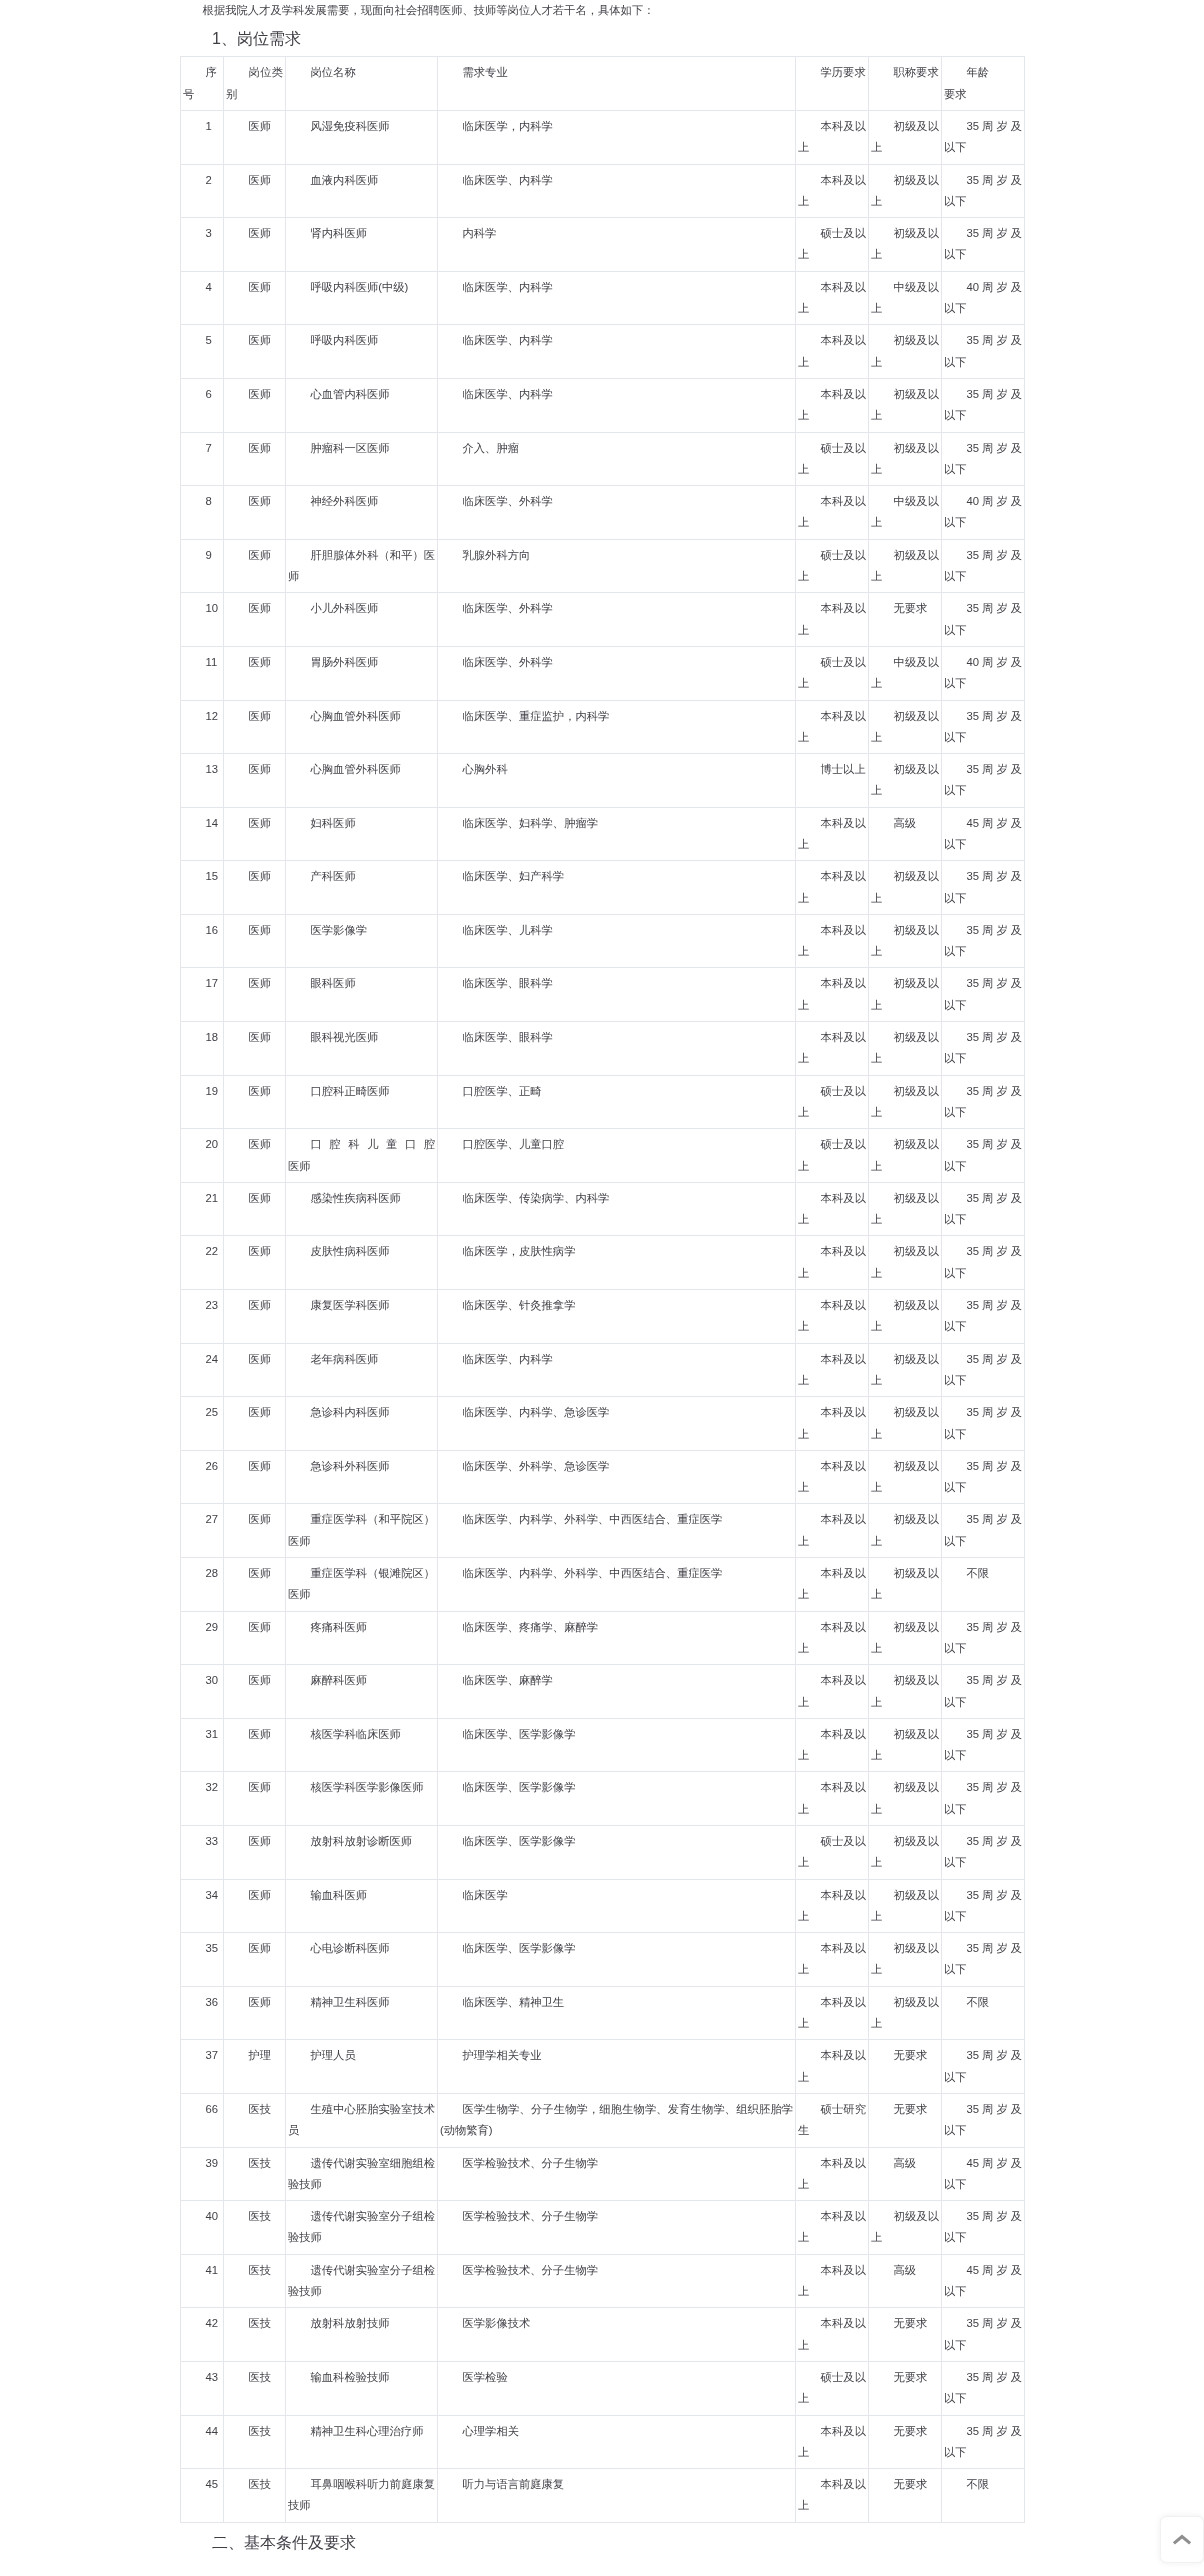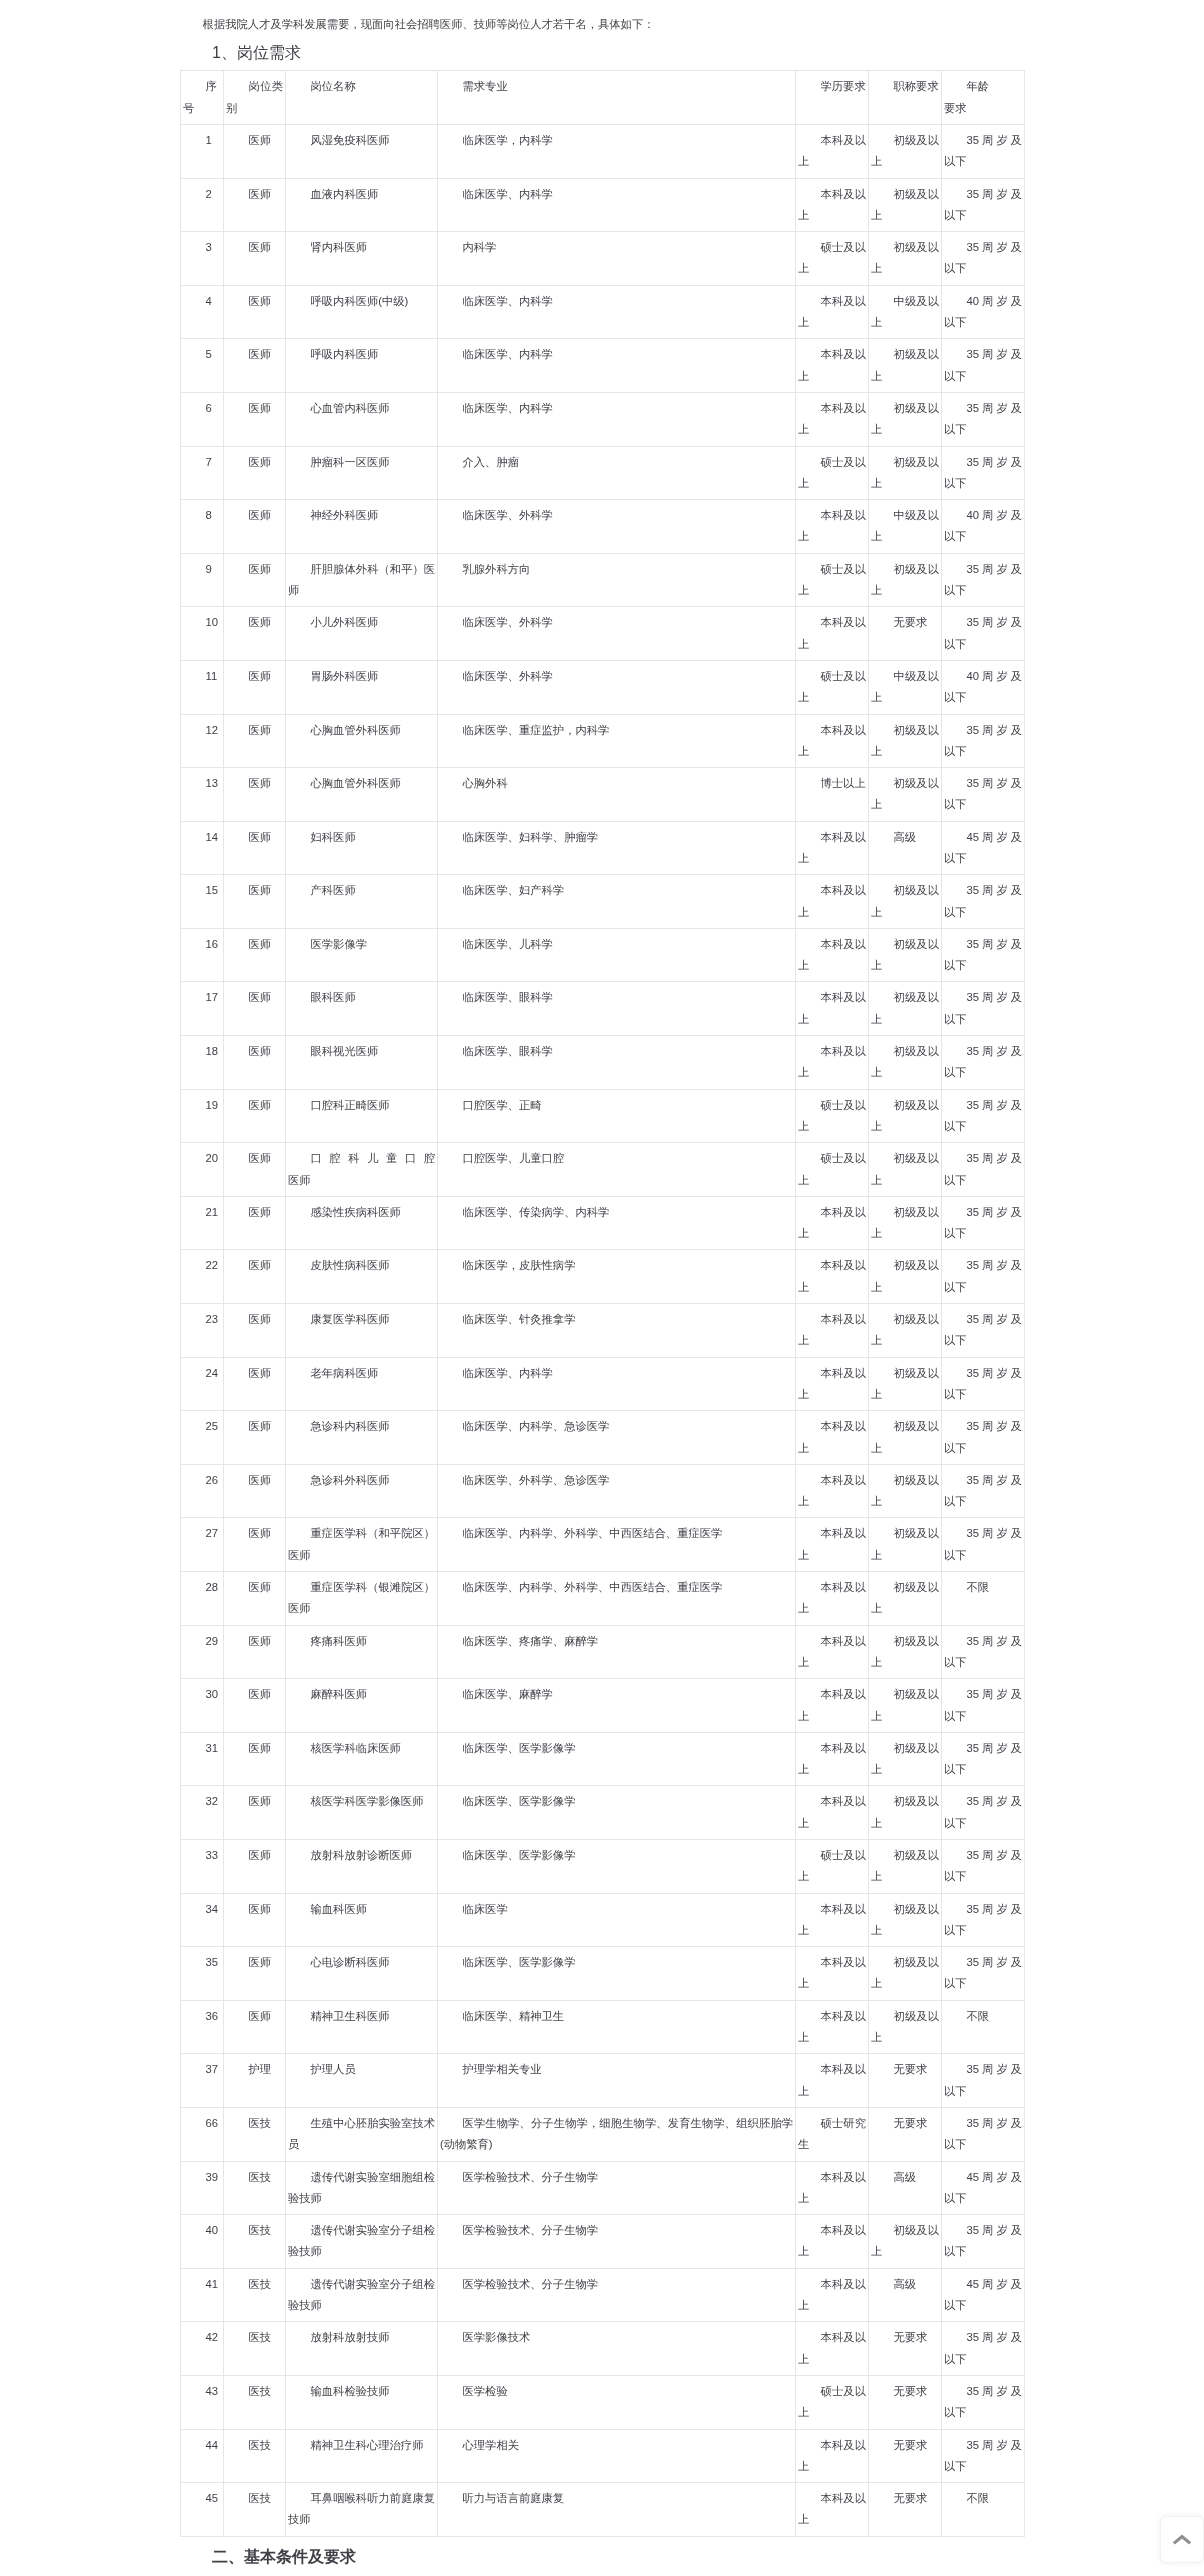--- a/index.html
+++ b/index.html
@@ -1,38 +1,38 @@
 <!DOCTYPE html>
 <html style="font-size:10px"><head>
 <meta charset="utf-8">
 <style>
   html,body { margin:0; padding:0; }
   body {
     width:1205px; height:2576px; overflow:hidden; position:relative;
     background:#ffffff; color:#3f3f46;
     font-family:"Liberation Sans","DejaVu Sans",sans-serif;
   }
-  .content { width:845px; margin:0 auto; padding-top:14px; }
+  .content { width:845px; margin:0 auto; }
   .para {
     font-size:11.3px; line-height:21.3px; margin:0 0 6.3px 0; text-indent:2em;
   }
   .heading { font-size:16px; line-height:21.3px; margin:0 0 7.5px 0; text-indent:2em; }
   table.jobs {
     border-collapse:collapse; table-layout:fixed; width:845px;
   }
   col.c0{width:43px} col.c1{width:62px} col.c2{width:152px}
   col.c3{width:358px} col.c4{width:73px} col.c5{width:73px} col.c6{width:83px}
   td,th {
     border:0.6px solid #e3e6ea; vertical-align:top; padding:5px 1.9px;
     font-size:11.3px; line-height:21.3px; font-weight:normal; overflow:hidden;
   }
   td>div, th>div { text-align:justify; }
   td>div:first-child, th>div:first-child { text-indent:2em; }
   td>div.jl { text-align-last:justify;font-family:Liberation Serif, serif; }
-  .tail-heading { margin-top:8.8px; margin-bottom:0;font-weight:bold; }
+  .tail-heading { margin-top:8.8px; margin-bottom:0; }
   .back-top {
     position:absolute; top:2516px; right:1.3px; width:42px; height:45px;
     background:#ffffff; border:0.6px solid #f1f1f1; border-radius:6.3px;
     box-shadow:0 0 6.3px rgba(0,0,0,0.07);
     display:flex; align-items:center; justify-content:center; cursor:pointer;
   }
   .back-top svg { display:block; }
 </style>
 </head>
 <body>

